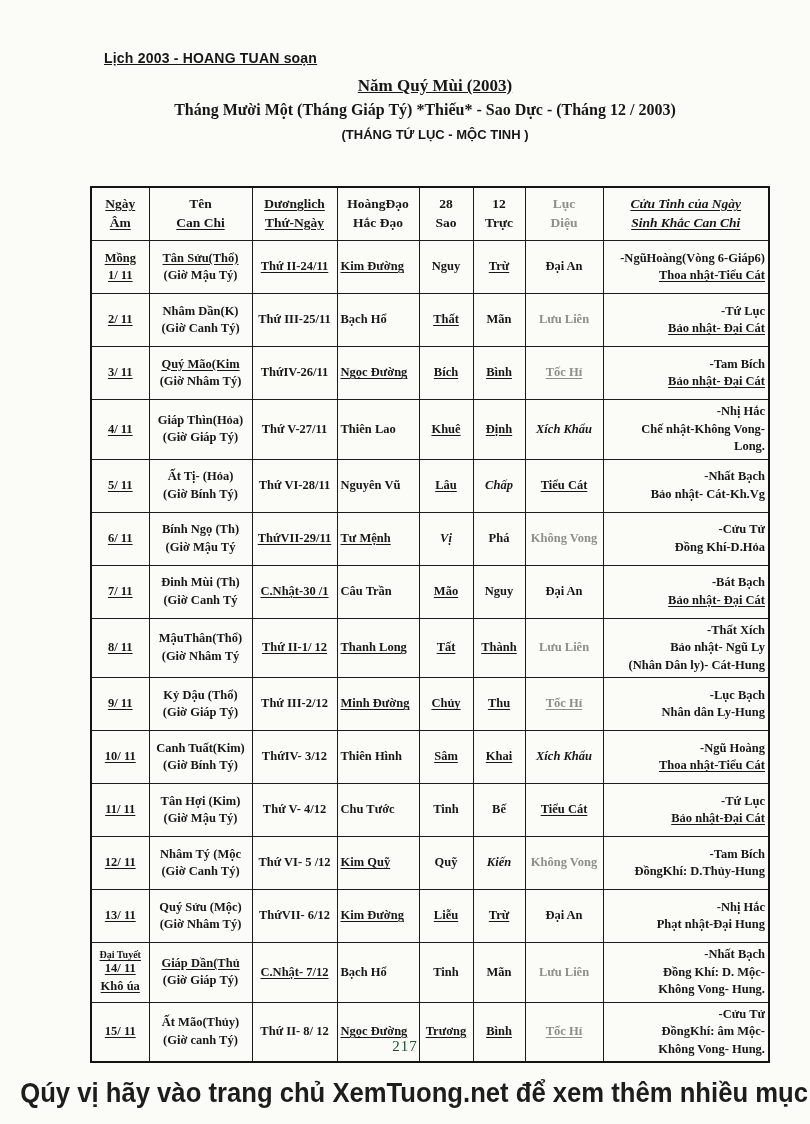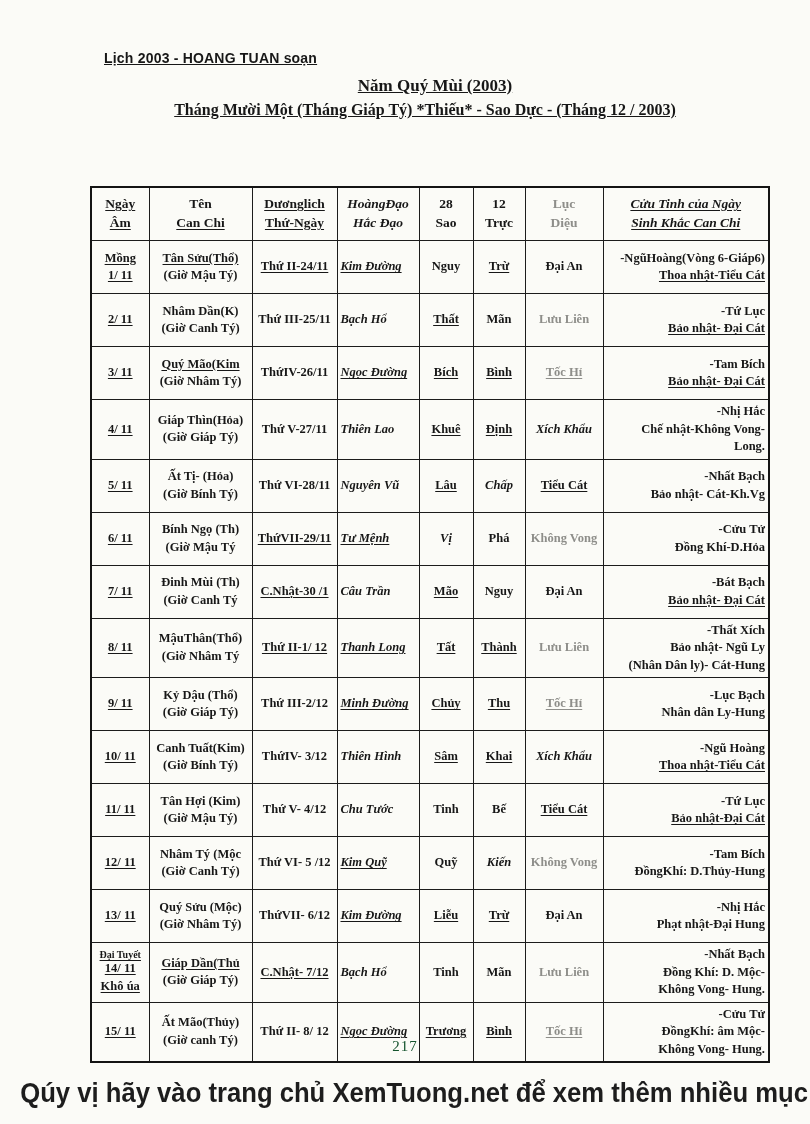--- a/index.html
+++ b/index.html
@@ -12,21 +12,21 @@
     position:absolute; left:104px; top:50px;
     font-size:14px; font-weight:bold; text-decoration:underline;
     font-family:"Liberation Sans", sans-serif; letter-spacing:0.2px;
   }
   .title1 {
     position:absolute; top:76px; left:100px; right:40px; text-align:center;
     font-size:17px; font-weight:bold; text-decoration:underline;
   }
   .title2 {
     position:absolute; top:101px; left:60px; right:20px; text-align:center;
-    font-size:16px; font-weight:bold; text-decoration:underline;
+    font-size:16px; font-weight:bold; 
   }
   .title3 {
     position:absolute; top:127px; left:100px; right:40px; text-align:center;
     font-size:13px; font-weight:bold; font-family:"Liberation Sans", sans-serif;
   }
   .watermark {
     position:absolute; top:492px; left:50%; transform:translateX(-50%);
     font-family:"Liberation Sans", sans-serif; font-weight:bold;
     font-size:104px; white-space:nowrap; letter-spacing:-2px;
     color:#f1f1ed; -webkit-text-stroke:3px #d2d2cc;
@@ -41,21 +41,21 @@
   .cal th, .cal td {
     border:1.6px solid #1c1c1c; vertical-align:middle;
     padding:3px 3px; overflow:hidden;
   }
   .cal th { height:46px; font-size:13.5px; font-weight:bold; text-align:center; }
   .cal td { height:46px; font-size:12.5px; font-weight:bold; }
   col.w0{width:58px} col.w1{width:103px} col.w2{width:85px} col.w3{width:82px}
   col.w4{width:54px} col.w5{width:52px} col.w6{width:78px} col.w7{width:166px}
   .c0,.c1,.c4,.c5,.c6 { text-align:center; }
   .c2 { text-align:center; }
-  .c3 { text-align:left; padding-left:8px;font-style:italic; }
+  .c3 { text-align:left; padding-left:8px; }
   .c7 { text-align:right; padding-left:7px; font-size:12px; }
   .ln { line-height:1.4; }
   .u { text-decoration:underline; text-underline-offset:2px; }
   .i { font-style:italic; }
   .lt { color:#8e8e8a; }
   .sm { font-size:10px; line-height:1.1; }
   .pagenum {
     position:absolute; top:1038px; left:0; right:0; text-align:center;
     font-size:15px; color:#14532d; letter-spacing:1px;
   }
@@ -66,20 +66,21 @@
     white-space:nowrap;
   }
 </style>
 </head>
 <body>
 
 <div class="page">
   <div class="note">Lịch 2003 - HOANG TUAN soạn</div>
   <div class="title1">Năm Quý Mùi (2003)</div>
   <div class="title2">Tháng Mười Một (Tháng Giáp Tý) *Thiếu* - Sao Dực - (Tháng 12 / 2003)</div>
+  <div class="title3">(THÁNG TỨ LỤC - MỘC TINH )</div>
 
 
   <table class="cal">
     <colgroup>
       <col class="w0">
         <col class="w1">
         <col class="w2">
         <col class="w3">
       <col class="w4">
         <col class="w5">

